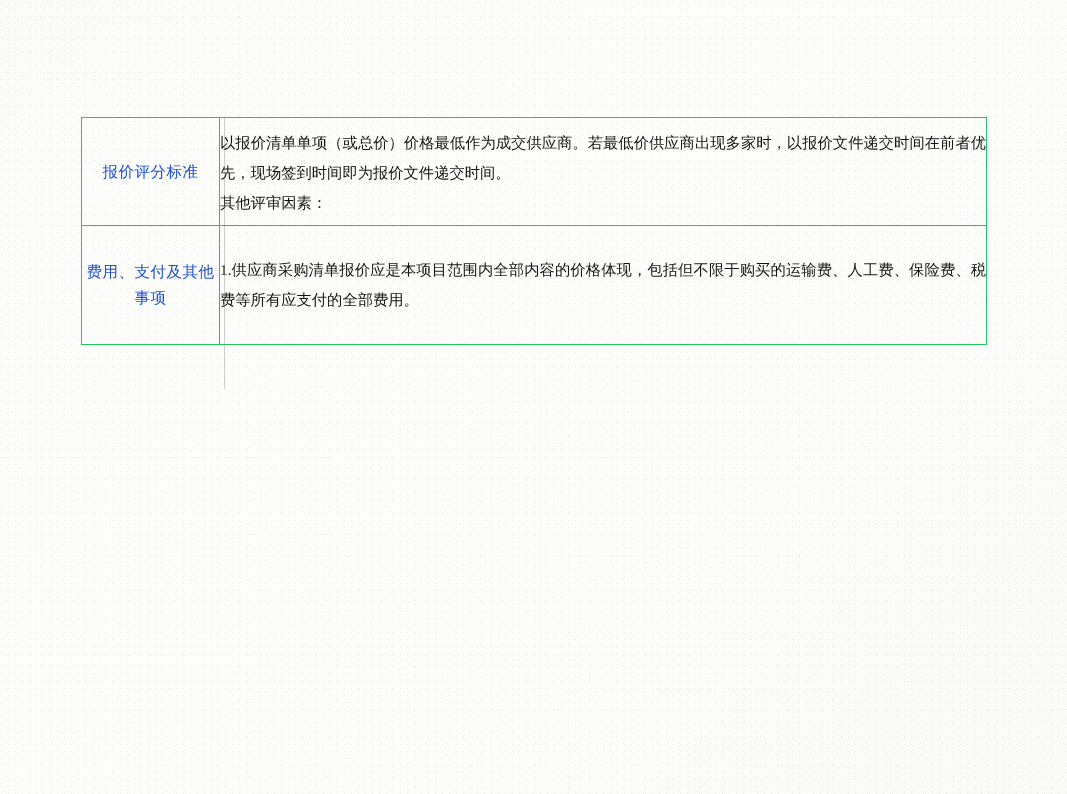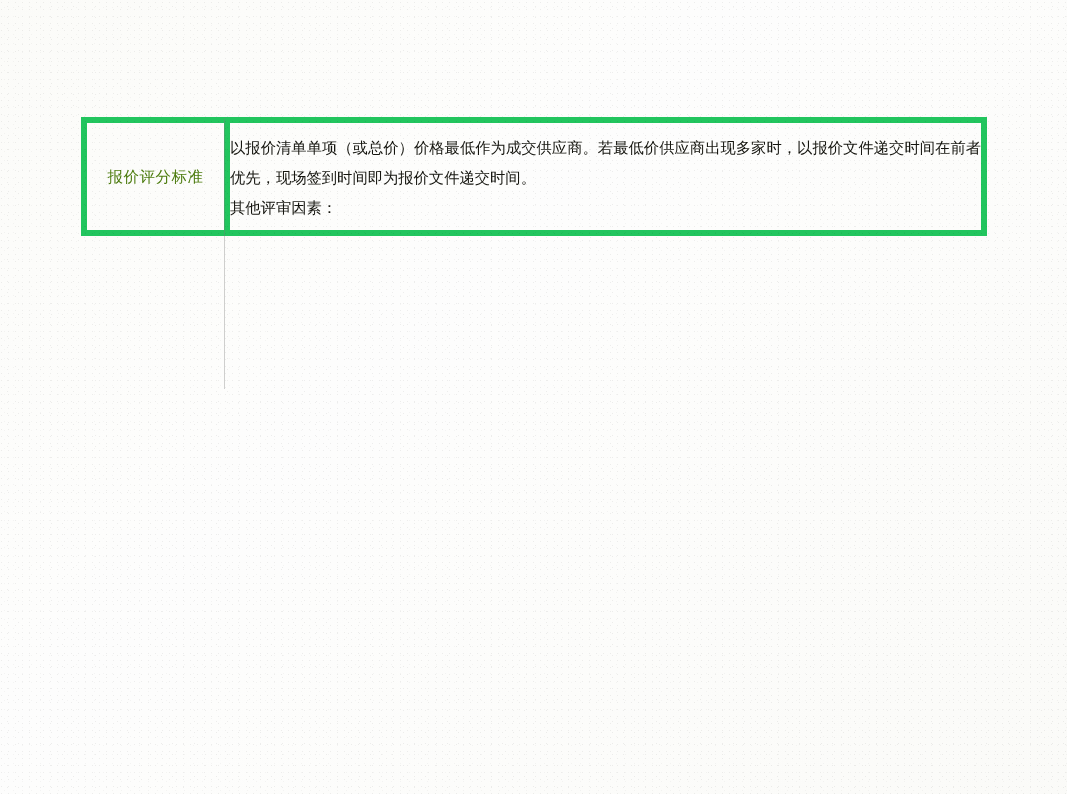--- a/index.html
+++ b/index.html
@@ -30,33 +30,33 @@
   }
   .doc-table {
     position: absolute;
     left: 81px;
     top: 117px;
     width: 906px;
     border-collapse: collapse;
     table-layout: fixed;
   }
   .doc-table td {
-    border: 6px solid #22c55e;
+    border: 1px solid #22c55e;
     vertical-align: middle;
     padding: 0;
   }
   .label-cell {
     width: 137px;
     text-align: center;
     font-size: 15.5px;
     line-height: 26px;
     letter-spacing: 0.5px;
     padding: 6px 6px;
     font-family: "Liberation Serif", "DejaVu Serif", serif;
-    color: #4d7c0f;
+    color: #1d4ed8;
   }
   .label-cell .lbl-line {
     display: block;
   }
   .body-cell {
     padding: 10px 14px 12px 12px;
     font-size: 15.3px;
     line-height: 30px;
     text-align: justify;
     color: #15150f;
@@ -115,18 +115,27 @@
     <tbody>
       <tr class="row-criteria">
         <td class="label-cell">
           <span class="lbl-line">报价评分标准</span>
         </td>
         <td class="body-cell">
           <p>以报价清单单项（或总价）价格最低作为成交供应商。若最低价供应商出现多家时，以报价文件递交时间在前者优先，现场签到时间即为报价文件递交时间。</p>
           <p>其他评审因素：</p>
         </td>
       </tr>
+      <tr class="row-fees">
+        <td class="label-cell">
+          <span class="lbl-line">费用、支付及其他</span>
+          <span class="lbl-line">事项</span>
+        </td>
+        <td class="body-cell">
+          <p>1.供应商采购清单报价应是本项目范围内全部内容的价格体现，包括但不限于购买的运输费、人工费、保险费、税费等所有应支付的全部费用。</p>
+        </td>
+      </tr>
     </tbody>
   </table>
 
   <div class="guide"></div>
   <div class="noise"></div>
 </div>
 
 </body></html>

